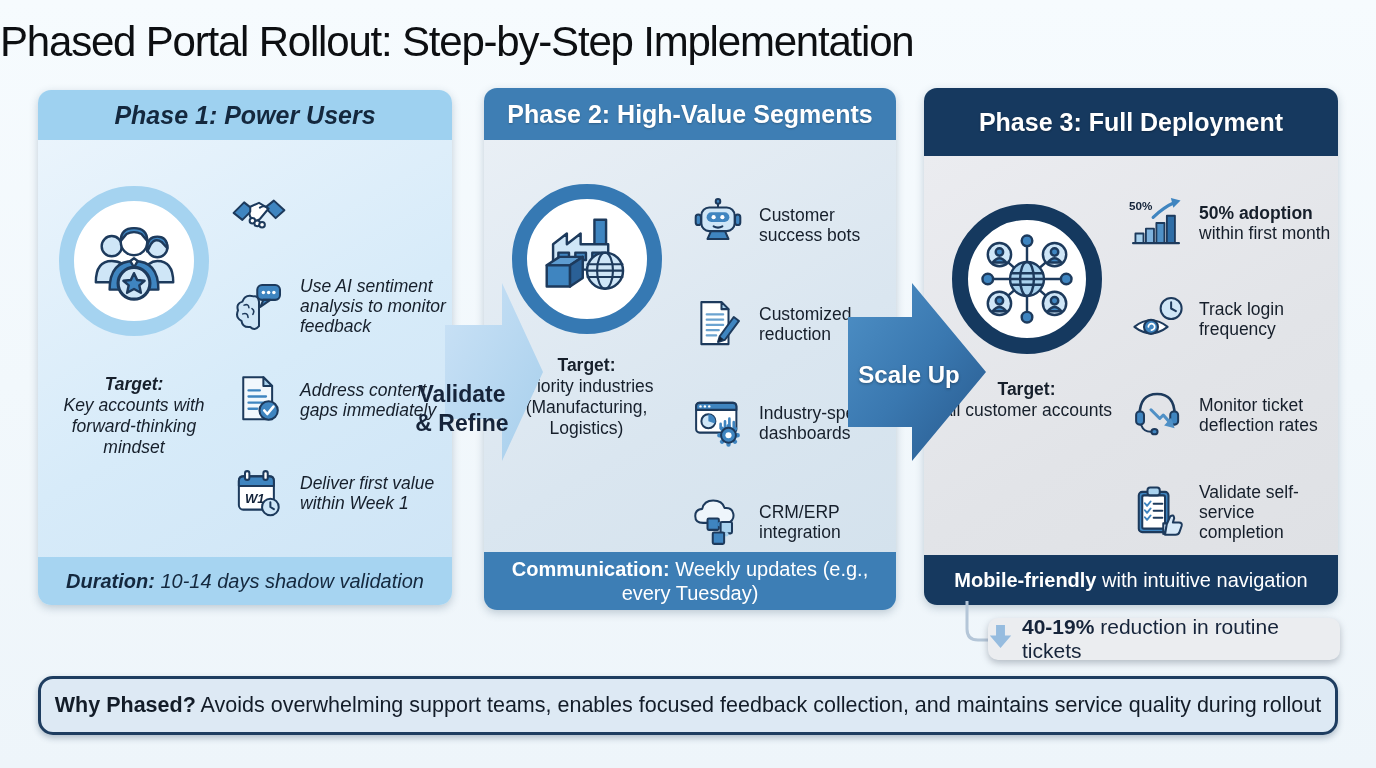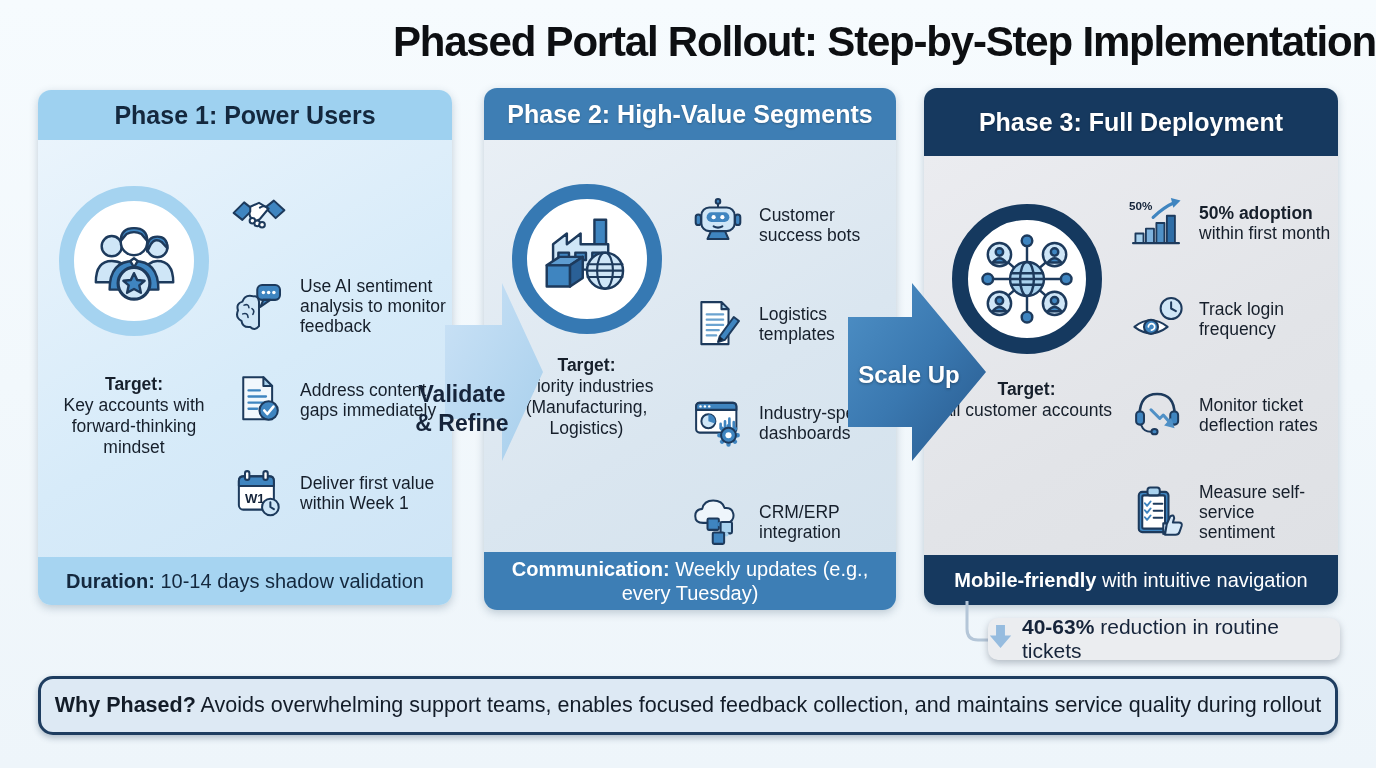--- a/index.html
+++ b/index.html
@@ -1,25 +1,25 @@
 <!DOCTYPE html>
 <html><head>
 <meta charset="utf-8">
 <style>
   * { margin:0; padding:0; box-sizing:border-box; }
   html,body { background:#f4f9fd; }
   body { font-family:"Liberation Sans", sans-serif; }
   #stage { position:relative; width:1376px; height:768px; background:linear-gradient(180deg,#f6fbfe 0%,#eef5fa 100%); overflow:hidden; }
 
-  .title { position:absolute; top:18px; left:0; width:100%; text-align:right;
-           font-size:42px; font-weight:700; letter-spacing:-1.2px; color:#0d0f12; }
+  .title { position:absolute; top:18px; left:0; width:100%; text-align:left;
+           font-size:42px; font-weight:400; letter-spacing:-1.2px; color:#0d0f12; }
 
   .panel { position:absolute; display:flex; flex-direction:column; border-radius:13px;
            overflow:hidden; box-shadow:0 3px 9px rgba(40,70,100,.25); }
-  .p1 { left:38px;  top:90px; width:414px; height:515px; }
+  .p1 { left:38px;  top:90px; width:414px; height:515px;font-style:italic; }
   .p2 { left:484px; top:88px; width:412px; height:522px; }
   .p3 { left:924px; top:88px; width:414px; height:517px; }
 
   .phead { display:flex; align-items:center; justify-content:center; font-weight:700; font-size:25px; flex:0 0 auto; }
   .p1 .phead { height:50px; background:#9ed1f0; color:#14283e; }
   .p2 .phead { height:52px; background:#3e7eb4; color:#ffffff; text-shadow:0 1px 2px rgba(0,0,0,.25); }
   .p3 .phead { height:68px; background:#16395f; color:#ffffff; text-shadow:0 1px 2px rgba(0,0,0,.3);text-align:center; }
 
   .pbody { flex:1 1 auto; display:flex; }
   .p1 .pbody { background:linear-gradient(150deg,#eaf4fc 0%,#d7ebf9 55%,#cfe5f6 100%); }
@@ -230,21 +230,21 @@
             <svg viewBox="0 0 64 64">
                 <g class="ol">
               <path d="M13 7 L36 7 L44 15 L44 55 L13 55 Z" fill="#ffffff"></path>
               <path d="M36 7 L36 15 L44 15 Z" fill="#a9d2ee"></path>
               <path d="M19 21 H38 M19 27 H38 M19 33 H38 M19 39 H33 M19 45 H30" stroke="#6ba3d0" stroke-width="2.3" fill="none"></path>
               <path d="M34 46 L50 24 L56 28.5 L40 50 L32 52.5 Z" fill="#3f85c0"></path>
               <path d="M32 52.5 L34 46 L38.5 49.5 Z" fill="#14243a" stroke="none"></path>
             </g>
               </svg>
           </span>
-          <span class="it"><b></b><span>Logistics templates</span></span>
+          <span class="it"><b></b><span>Customized reduction</span></span>
         </div>
         <div class="item">
           <span class="ic">
             <svg viewBox="0 0 64 64">
                 <g class="ol">
               <rect x="7" y="9" width="46" height="34" rx="4" fill="#ffffff"></rect>
               <path d="M7 13 Q7 9 11 9 H49 Q53 9 53 13 V17 H7 Z" fill="#3f85c0"></path>
               <circle cx="12" cy="13" r="1.4" fill="#ffffff" stroke="none"></circle>
               <circle cx="17" cy="13" r="1.4" fill="#ffffff" stroke="none"></circle>
               <circle cx="22" cy="13" r="1.4" fill="#ffffff" stroke="none"></circle>
@@ -378,21 +378,21 @@
                 <g class="ol">
               <rect x="10" y="9" width="34" height="46" rx="4" fill="#3f85c0"></rect>
               <rect x="14" y="13" width="26" height="38" rx="2" fill="#ffffff"></rect>
               <rect x="20" y="4" width="14" height="9" rx="3" fill="#a9d2ee"></rect>
               <path d="M17 22 l2.5 3 4 -5 M17 30 l2.5 3 4 -5 M17 38 l2.5 3 4 -5" stroke="#3f85c0" stroke-width="2.2" fill="none"></path>
               <path d="M27 22.5 H37 M27 30.5 H37 M27 38.5 H37" stroke-width="2.2" fill="none"></path>
               <path d="M38 57 V45 H42 M42 46 L46 37 Q50 34 50.5 39 L49 44 H56 Q60 44 59 48 L56.5 55 Q55.5 58 52 58 H40 Z" fill="#d7e9f8"></path>
             </g>
               </svg>
           </span>
-          <span class="it"><b></b><span>Measure self-service sentiment</span></span>
+          <span class="it"><b></b><span>Validate self-service completion</span></span>
         </div>
       </div>
     </div>
     <footer class="pfoot">
       <div class="ftwrap"><b>Mobile-friendly</b><span> with intuitive navigation</span></div>
     </footer>
   </section>
 
   <svg class="arrowbox" style="left:445px;top:283px" width="100" height="182" viewBox="0 0 100 182">
     <defs>
@@ -420,20 +420,20 @@
 
   <svg class="connector" width="50" height="48" viewBox="0 0 50 48">
     <path d="M15 0 V28 Q15 39 26 39 H40" stroke="#b4c6d8" stroke-width="3" fill="none" stroke-linecap="round"></path>
   </svg>
   <div class="callout">
     <span>
       <svg width="25" height="27" viewBox="0 0 28 30">
           <path d="M9 2 H19 V14 H26 L14 28 L2 14 H9 Z" fill="#96bcdf"></path>
         </svg>
     </span>
-    <span><b>40-63%</b><span> reduction in routine tickets</span></span>
+    <span><b>40-19%</b><span> reduction in routine tickets</span></span>
   </div>
 
   <div class="whybox">
     <span><b>Why Phased?</b><span> Avoids overwhelming support teams, enables focused feedback collection, and maintains service quality during rollout</span></span>
   </div>
 
 </div>
 
 </body></html>

